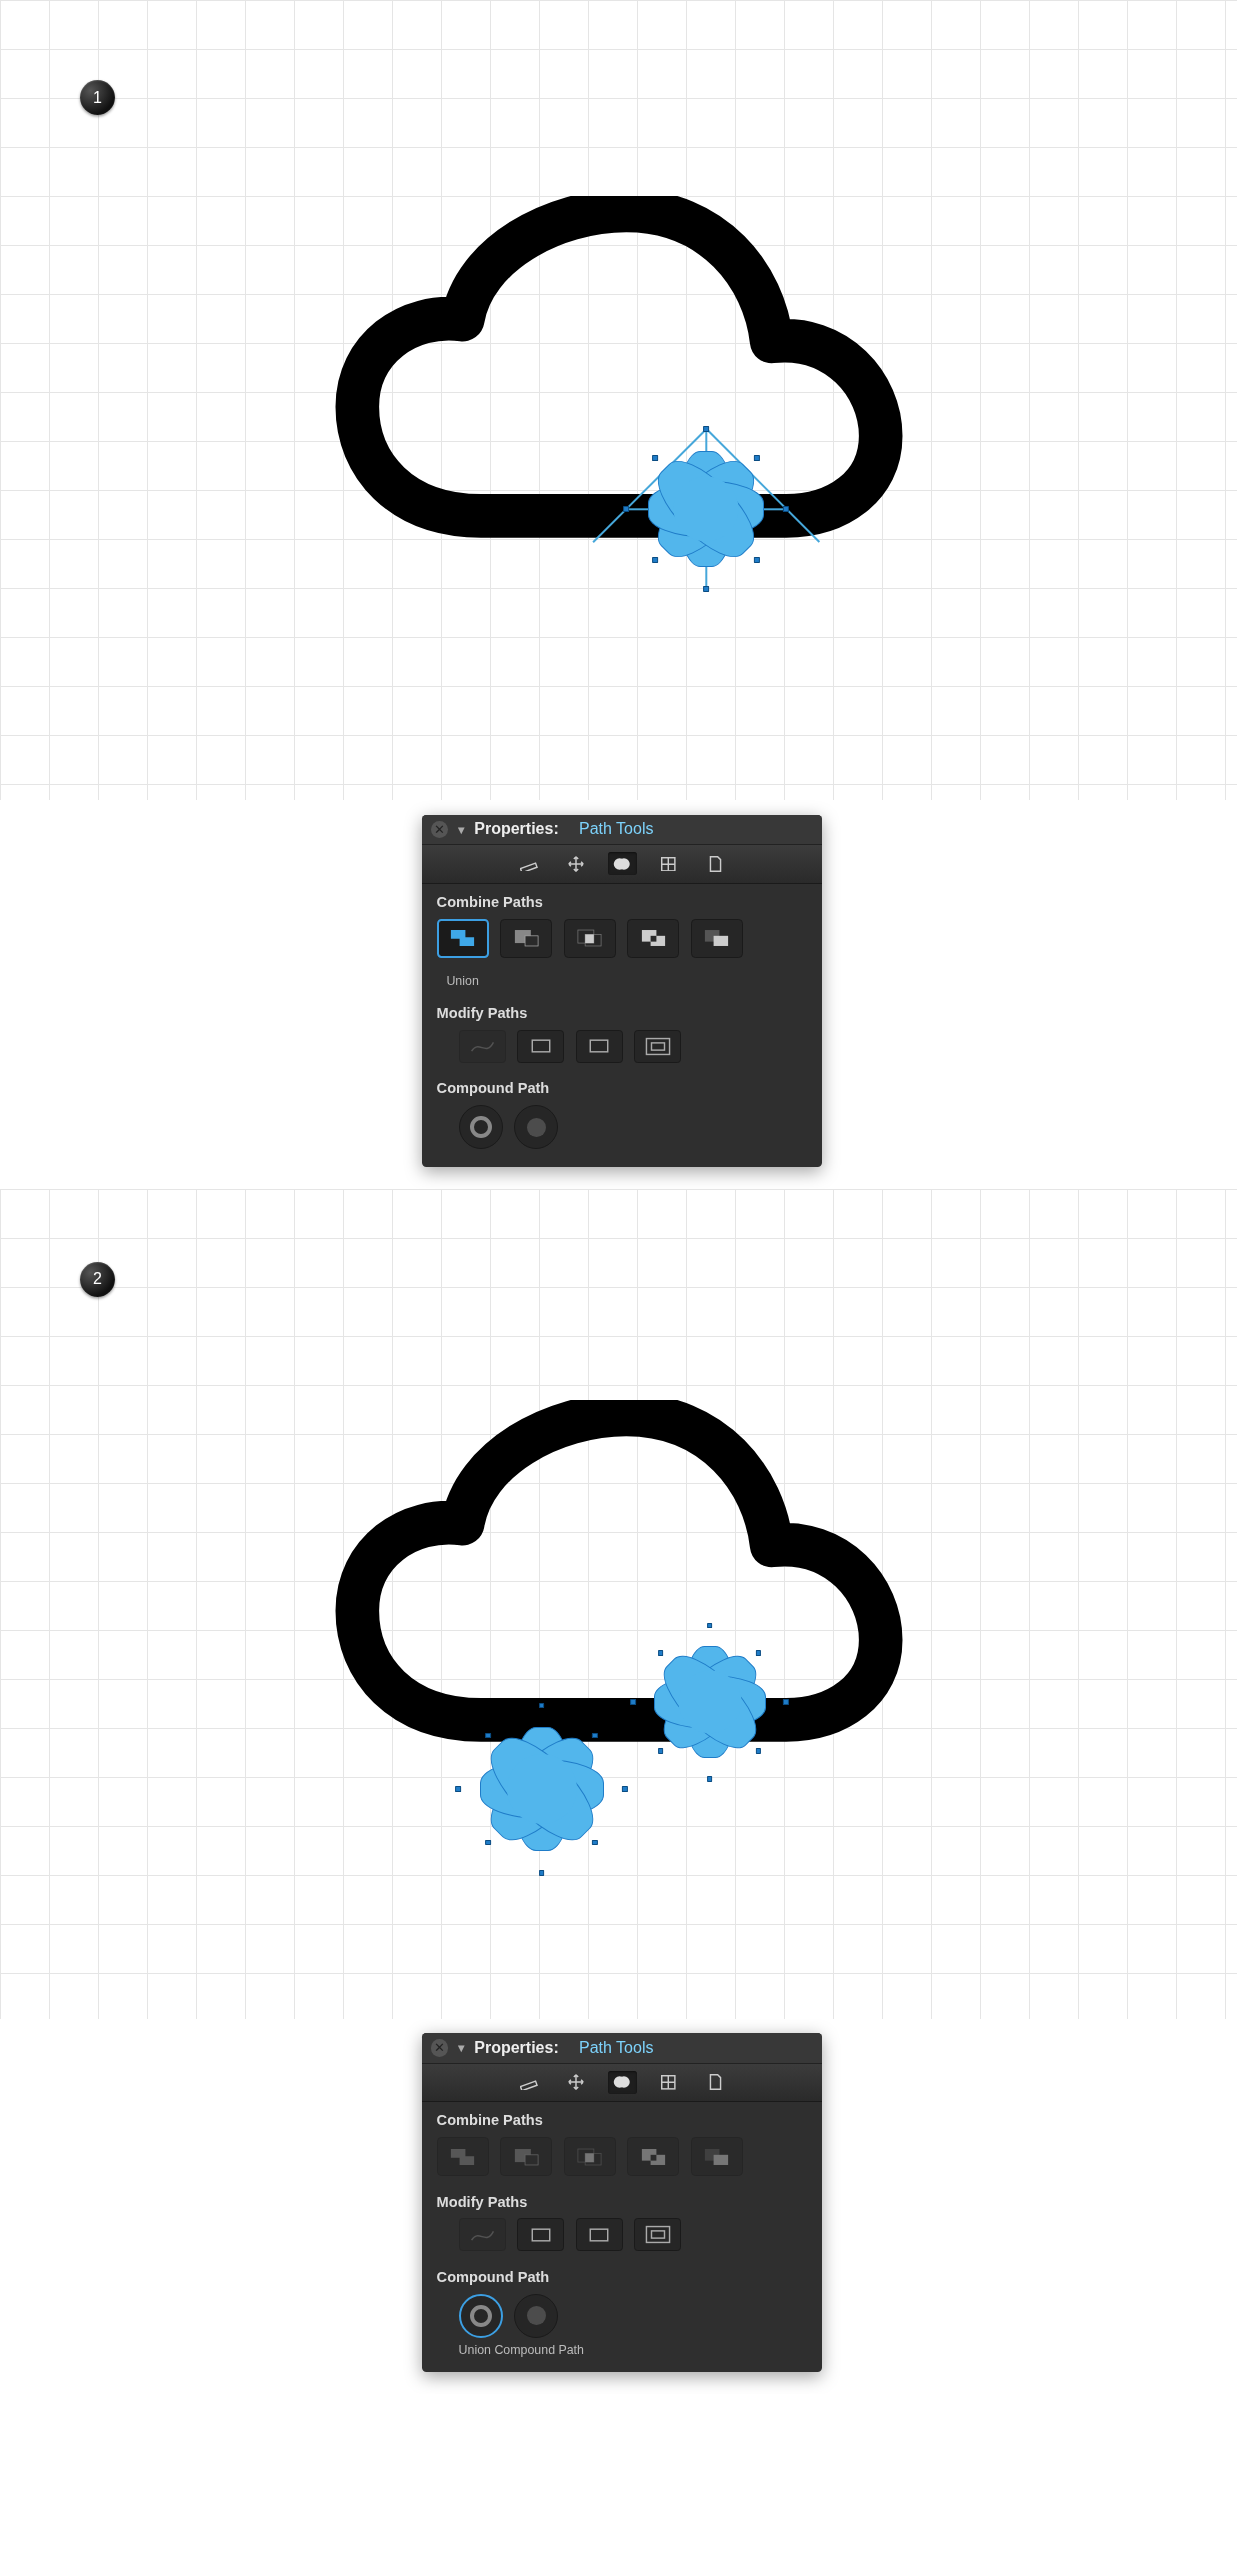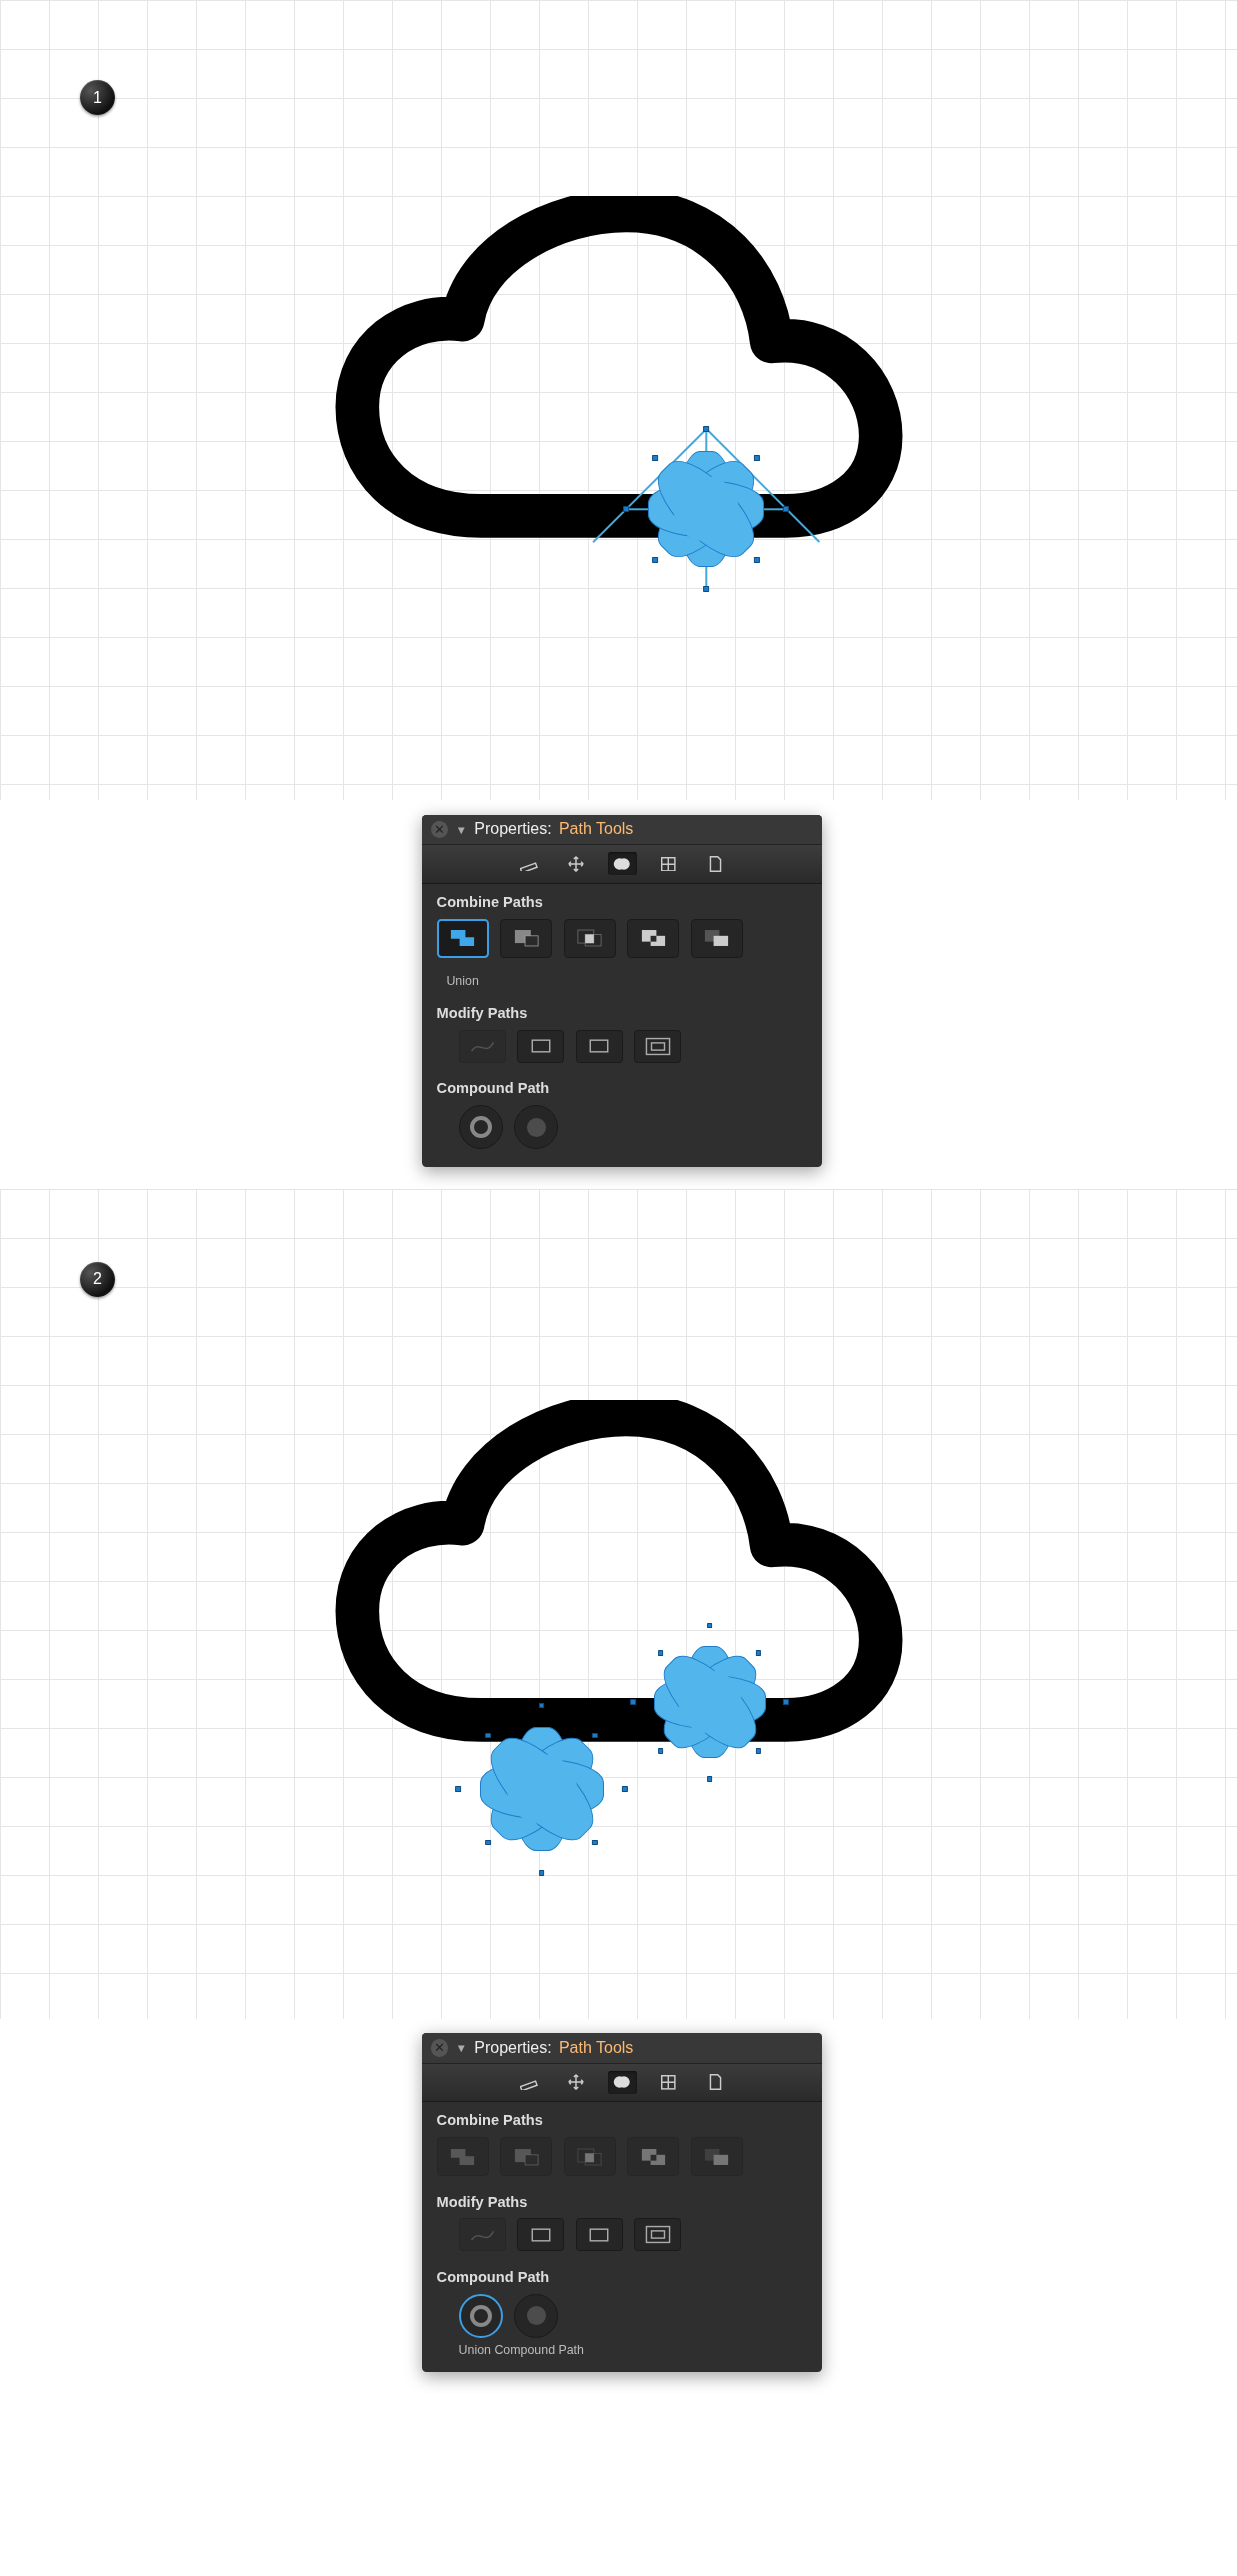--- a/index.html
+++ b/index.html
@@ -101,26 +101,26 @@
     background: #555;
     color: #222;
     display: flex; align-items: center; justify-content: center;
     font-size: 13px;
   }
   .panel-header .disclosure {
     color: #aaa;
     font-size: 11.6px;
   }
   .panel-header .title {
-    font-weight: 400;
+    font-weight: 700;
     color: #eee;
   }
   .panel-header .subtitle {
-    color: #fdba74;
-    margin-left: 0;
+    color: #7dd3fc;
+    margin-left: 13px;
   }
   .tab-row {
     display: flex;
     justify-content: center;
     gap: 17.5px;
     padding: 7.3px 0;
     background: linear-gradient(#3c3c3c, #2a2a2a);
     border-bottom: 0.7px solid #1a1a1a;
   }
   .tab-btn {

